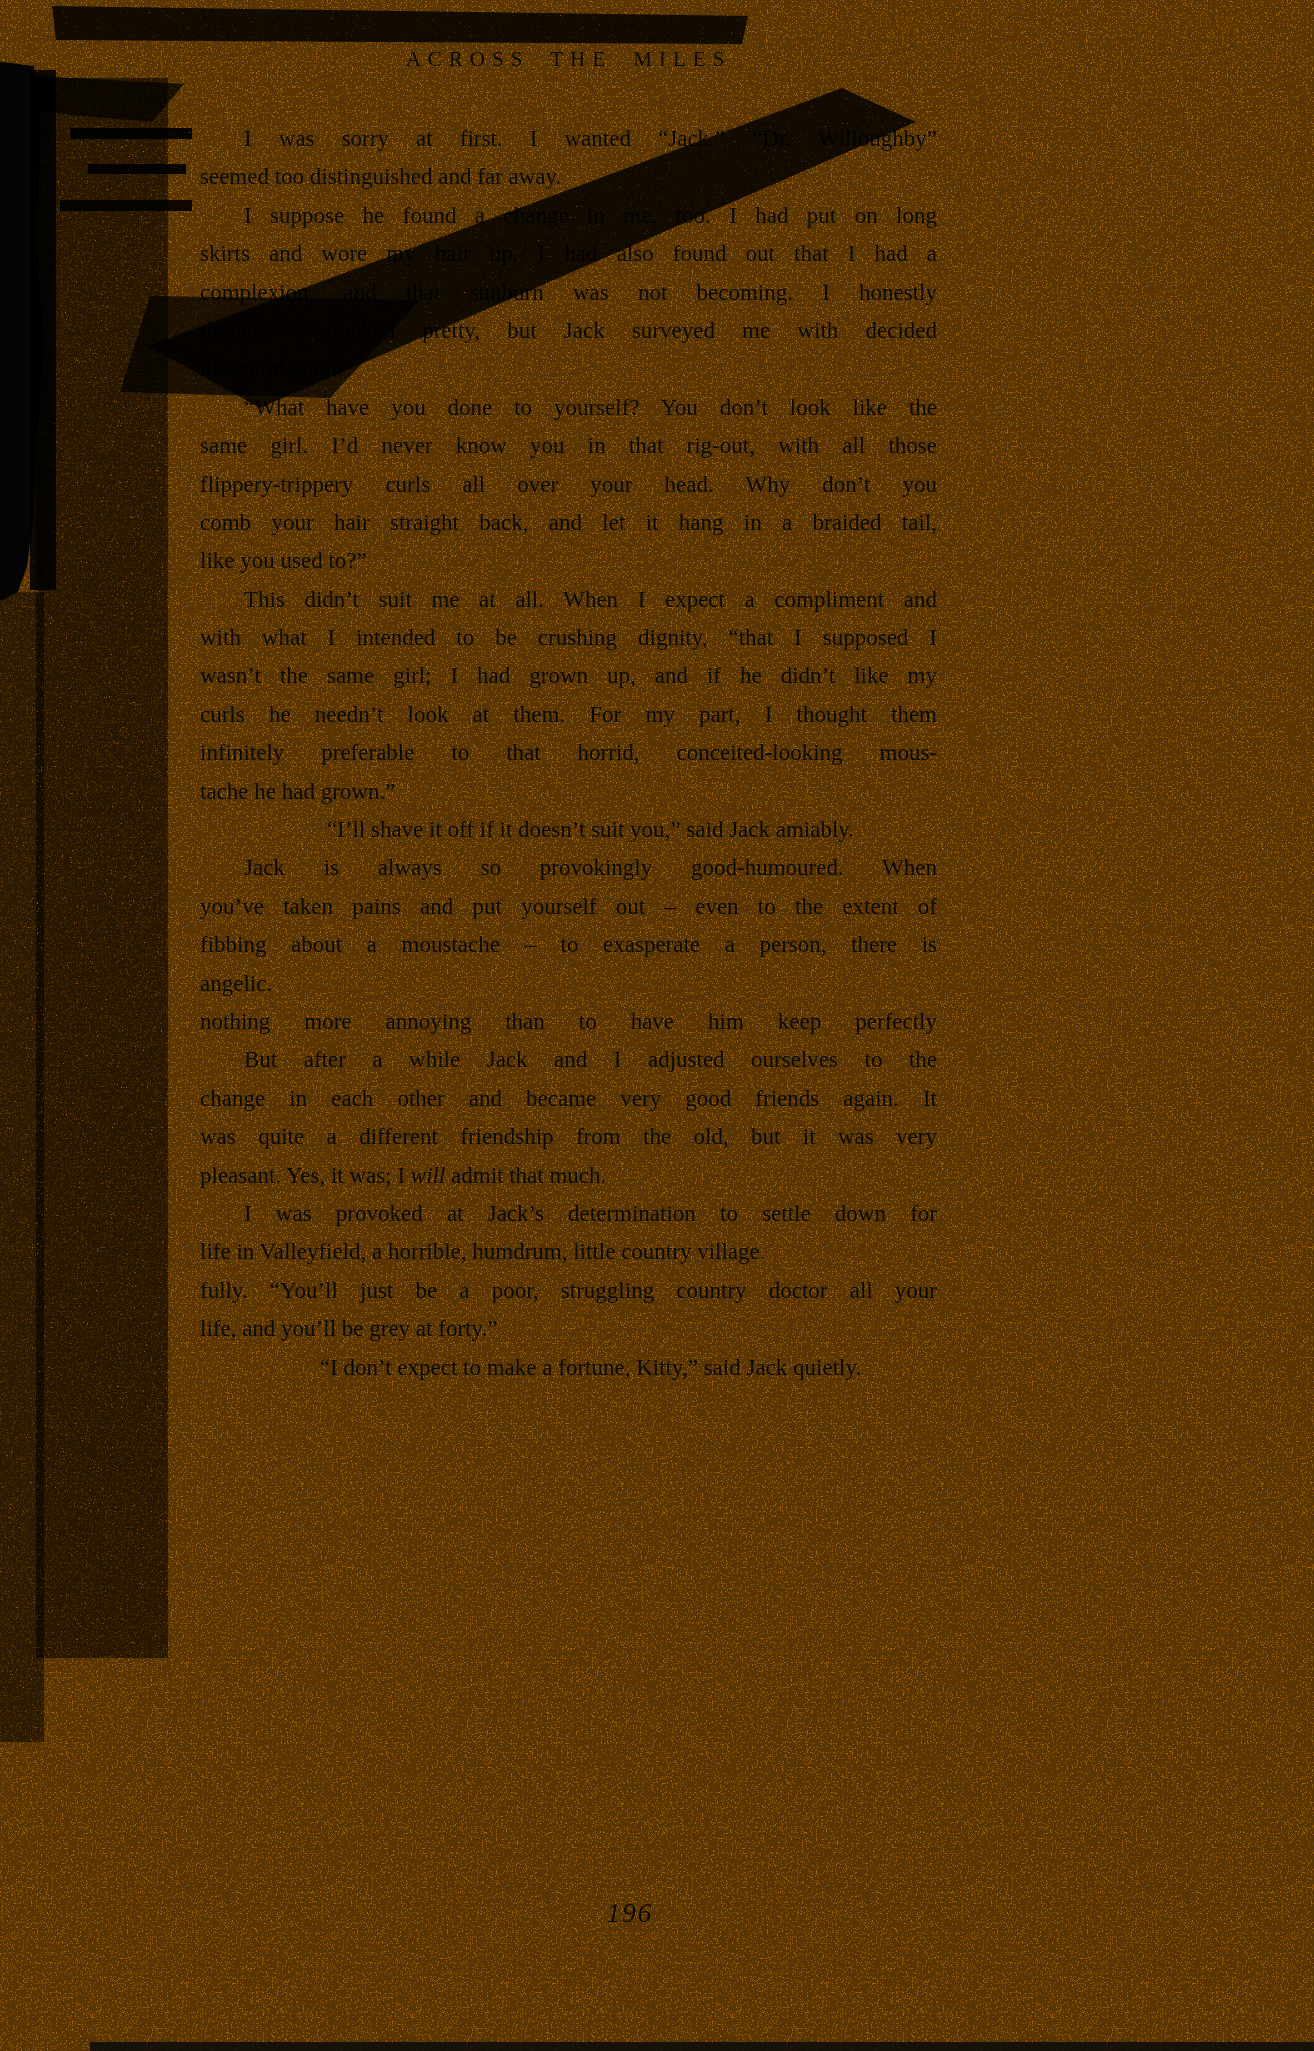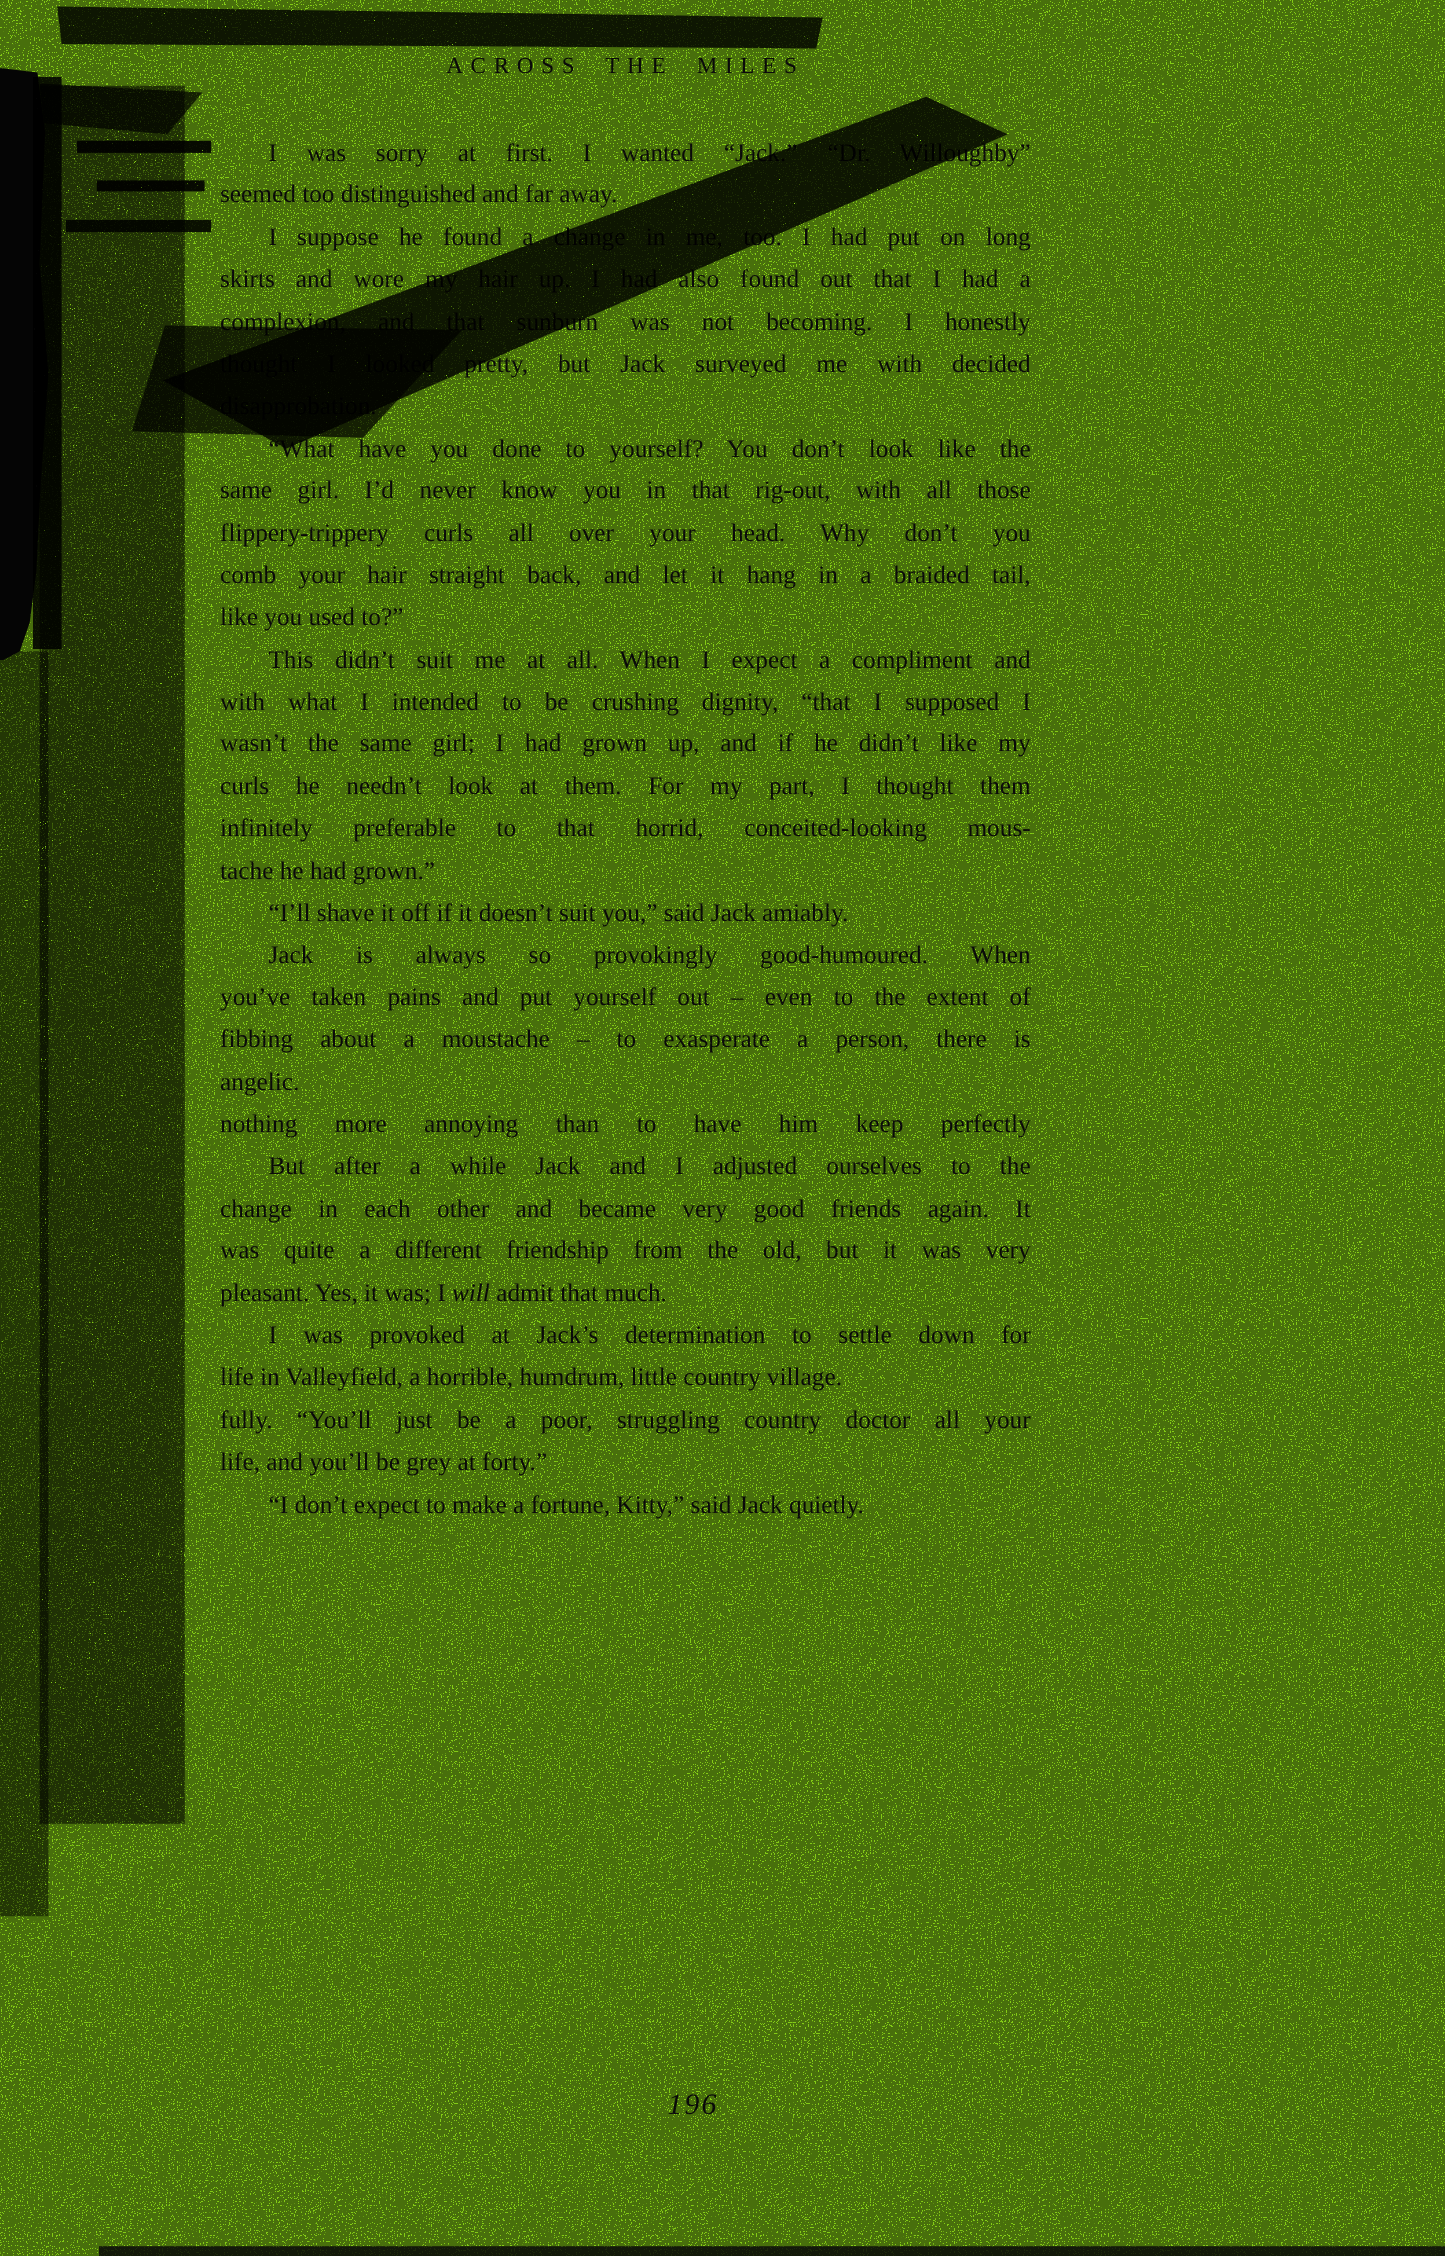--- a/index.html
+++ b/index.html
@@ -1,20 +1,20 @@
 <!DOCTYPE html>
 <html><head>
 <meta charset="utf-8">
 <style>
   html,body { margin:0; padding:0; background:#e8e8e8; }
   .page {
     position:relative;
     width:1314px; height:2051px;
     margin:0 auto;
-    background:#84cc16;
+    background:#a16207;
     overflow:hidden;
     font-family:"Liberation Serif", serif;
     color:#121212;
   }
   .noise-layer {
     position:absolute; left:0; top:0; width:1314px; height:2051px;
     pointer-events:none; z-index:3;
   }
   .running-head {
     position:absolute; left:200px; top:47px; width:737px;
@@ -33,21 +33,21 @@
   }
   .line {
     height:38.4px;
     white-space:nowrap;
     text-align:left;
   }
   .line.just {
     text-align:justify;
     text-align-last:justify;
   }
-  .line.indent { text-indent:44px; }
+  .line.indent { text-indent:44px;text-align:center; }
   .page-number {
     position:absolute; left:200px; top:1898px; width:860px;
     text-align:center;
     font-style:italic;
     font-size:27px;
     letter-spacing:2px;
     z-index:2;
   }
 </style>
 </head>

